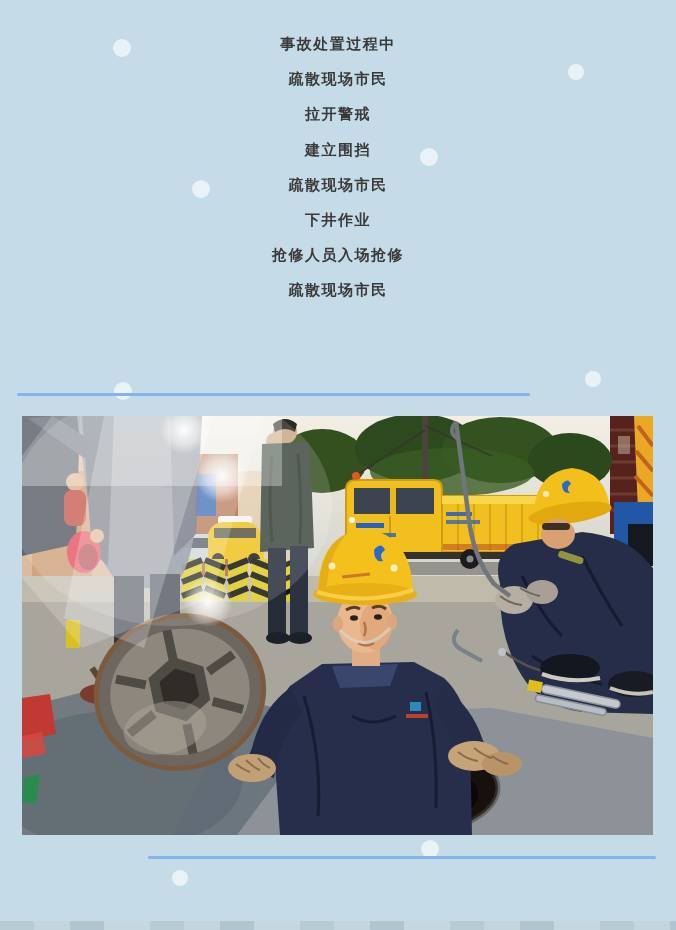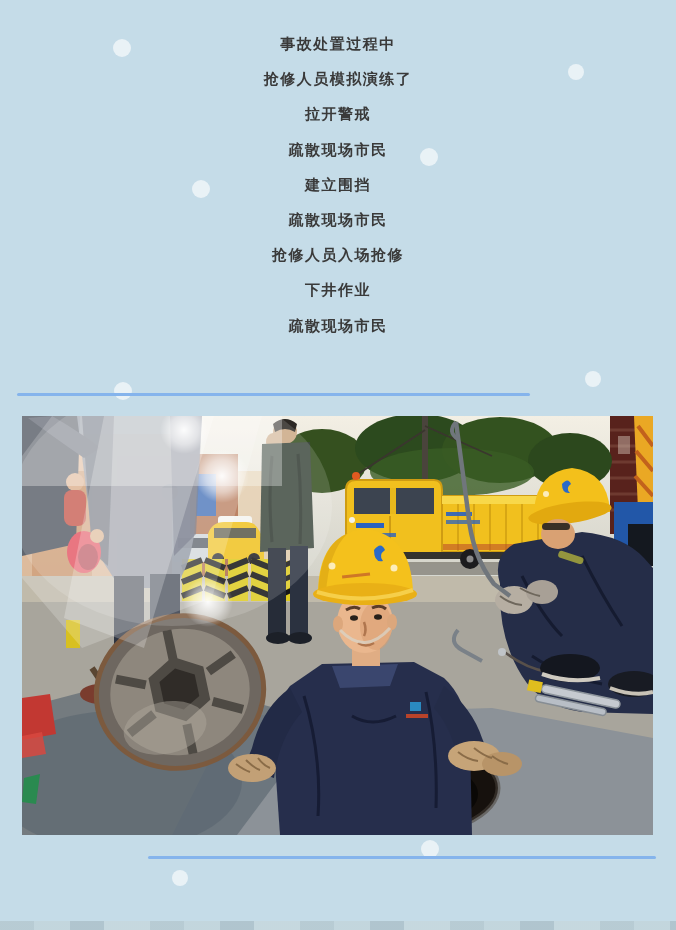--- a/index.html
+++ b/index.html
@@ -31,27 +31,26 @@
       <div class="dot" style="left: 192px; top: 180px; height: 18px; width: 18px;"></div>
       <div class="dot" style="left: 114px; top: 382px; height: 18px; width: 18px;"></div>
       <div class="dot" style="left: 585px; top: 371px; height: 16px; width: 16px;"></div>
       <div class="dot" style="left: 421px; top: 840px; height: 18px; width: 18px;"></div>
       <div class="dot" style="left: 172px; top: 870px; height: 16px; width: 16px;"></div>
     </div>
 
   <div class="article">
 
   <div class="line">事故处置过程中</div>
-      <div class="line">抢修人员模拟演练了</div>
+      <div class="line">疏散现场市民</div>
       <div class="line">拉开警戒</div>
-      <div class="line">疏散现场市民</div>
       <div class="line">建立围挡</div>
       <div class="line">疏散现场市民</div>
+      <div class="line">下井作业</div>
       <div class="line">抢修人员入场抢修</div>
-      <div class="line">下井作业</div>
       <div class="line">疏散现场市民</div>
     </div>
 
   <div class="divider divider-top"></div>
 
   <div class="photo" title="抢修人员下井作业演练现场">
 
     <svg viewBox="0 0 631 419" preserveAspectRatio="none">
       <defs>
         <linearGradient id="skyg" x1="0" y1="0" x2="0" y2="1">

